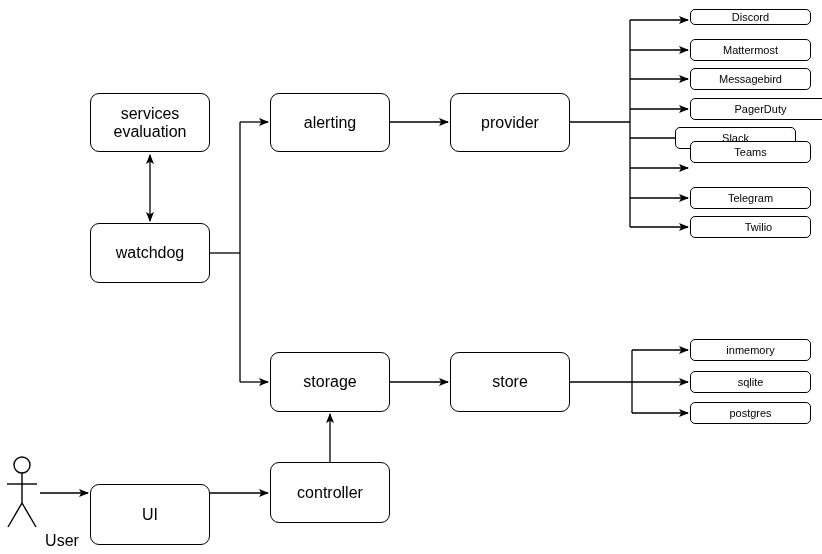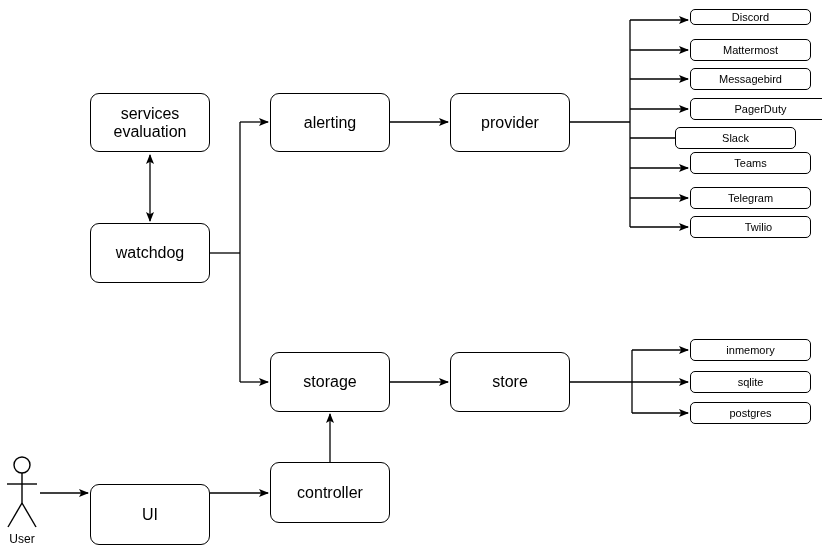--- a/index.html
+++ b/index.html
@@ -39,23 +39,24 @@
     text-align: center;
     z-index: 2;
   }
   .node.small {
     border-radius: 5px;
     font-size: 11px;
   }
   .actor-label {
     position: absolute;
     color: #000000;
-    font-size: 12px;
+    font-size: 16px;
     text-align: center;
     z-index: 2;
+    margin-left: 40px;
   }
 </style>
 </head>
 <body>
 
 <div id="canvas">
 
   <svg id="edges" viewBox="0 0 822 554" xmlns="http://www.w3.org/2000/svg">
     <defs>
       <marker id="ah" markerWidth="10" markerHeight="8" refX="9" refY="4" orient="auto" markerUnits="userSpaceOnUse">
@@ -131,21 +132,21 @@
 
   <div class="node" style="left:90px; top:484px; width:120px; height:61px;">UI</div>
 
   <div class="node" style="left:270px; top:462px; width:120px; height:61px;">controller</div>
 
   <div class="node small" style="left:690px; top:9px; width:121px; height:16px;">Discord</div>
   <div class="node small" style="left:690px; top:39px; width:121px; height:22px;">Mattermost</div>
   <div class="node small" style="left:690px; top:68px; width:121px; height:22px;">Messagebird</div>
   <div class="node small" style="left:690px; top:98px; width:141px; height:22px;">PagerDuty</div>
   <div class="node small" style="left:675px; top:127px; width:121px; height:22px;">Slack</div>
-  <div class="node small" style="left:690px; top:152px; width:121px; height:22px;">Teams</div>
+  <div class="node small" style="left:690px; top:141px; width:121px; height:22px;">Teams</div>
   <div class="node small" style="left:690px; top:187px; width:121px; height:22px;">Telegram</div>
   <div class="node small" style="left:690px; top:216px; width:121px; height:22px;padding-left:16px;">Twilio</div>
 
   <div class="node small" style="left:690px; top:339px; width:121px; height:22px;">inmemory</div>
   <div class="node small" style="left:690px; top:371px; width:121px; height:22px;">sqlite</div>
   <div class="node small" style="left:690px; top:402px; width:121px; height:22px;">postgres</div>
 
 </div>
 
 </body></html>

